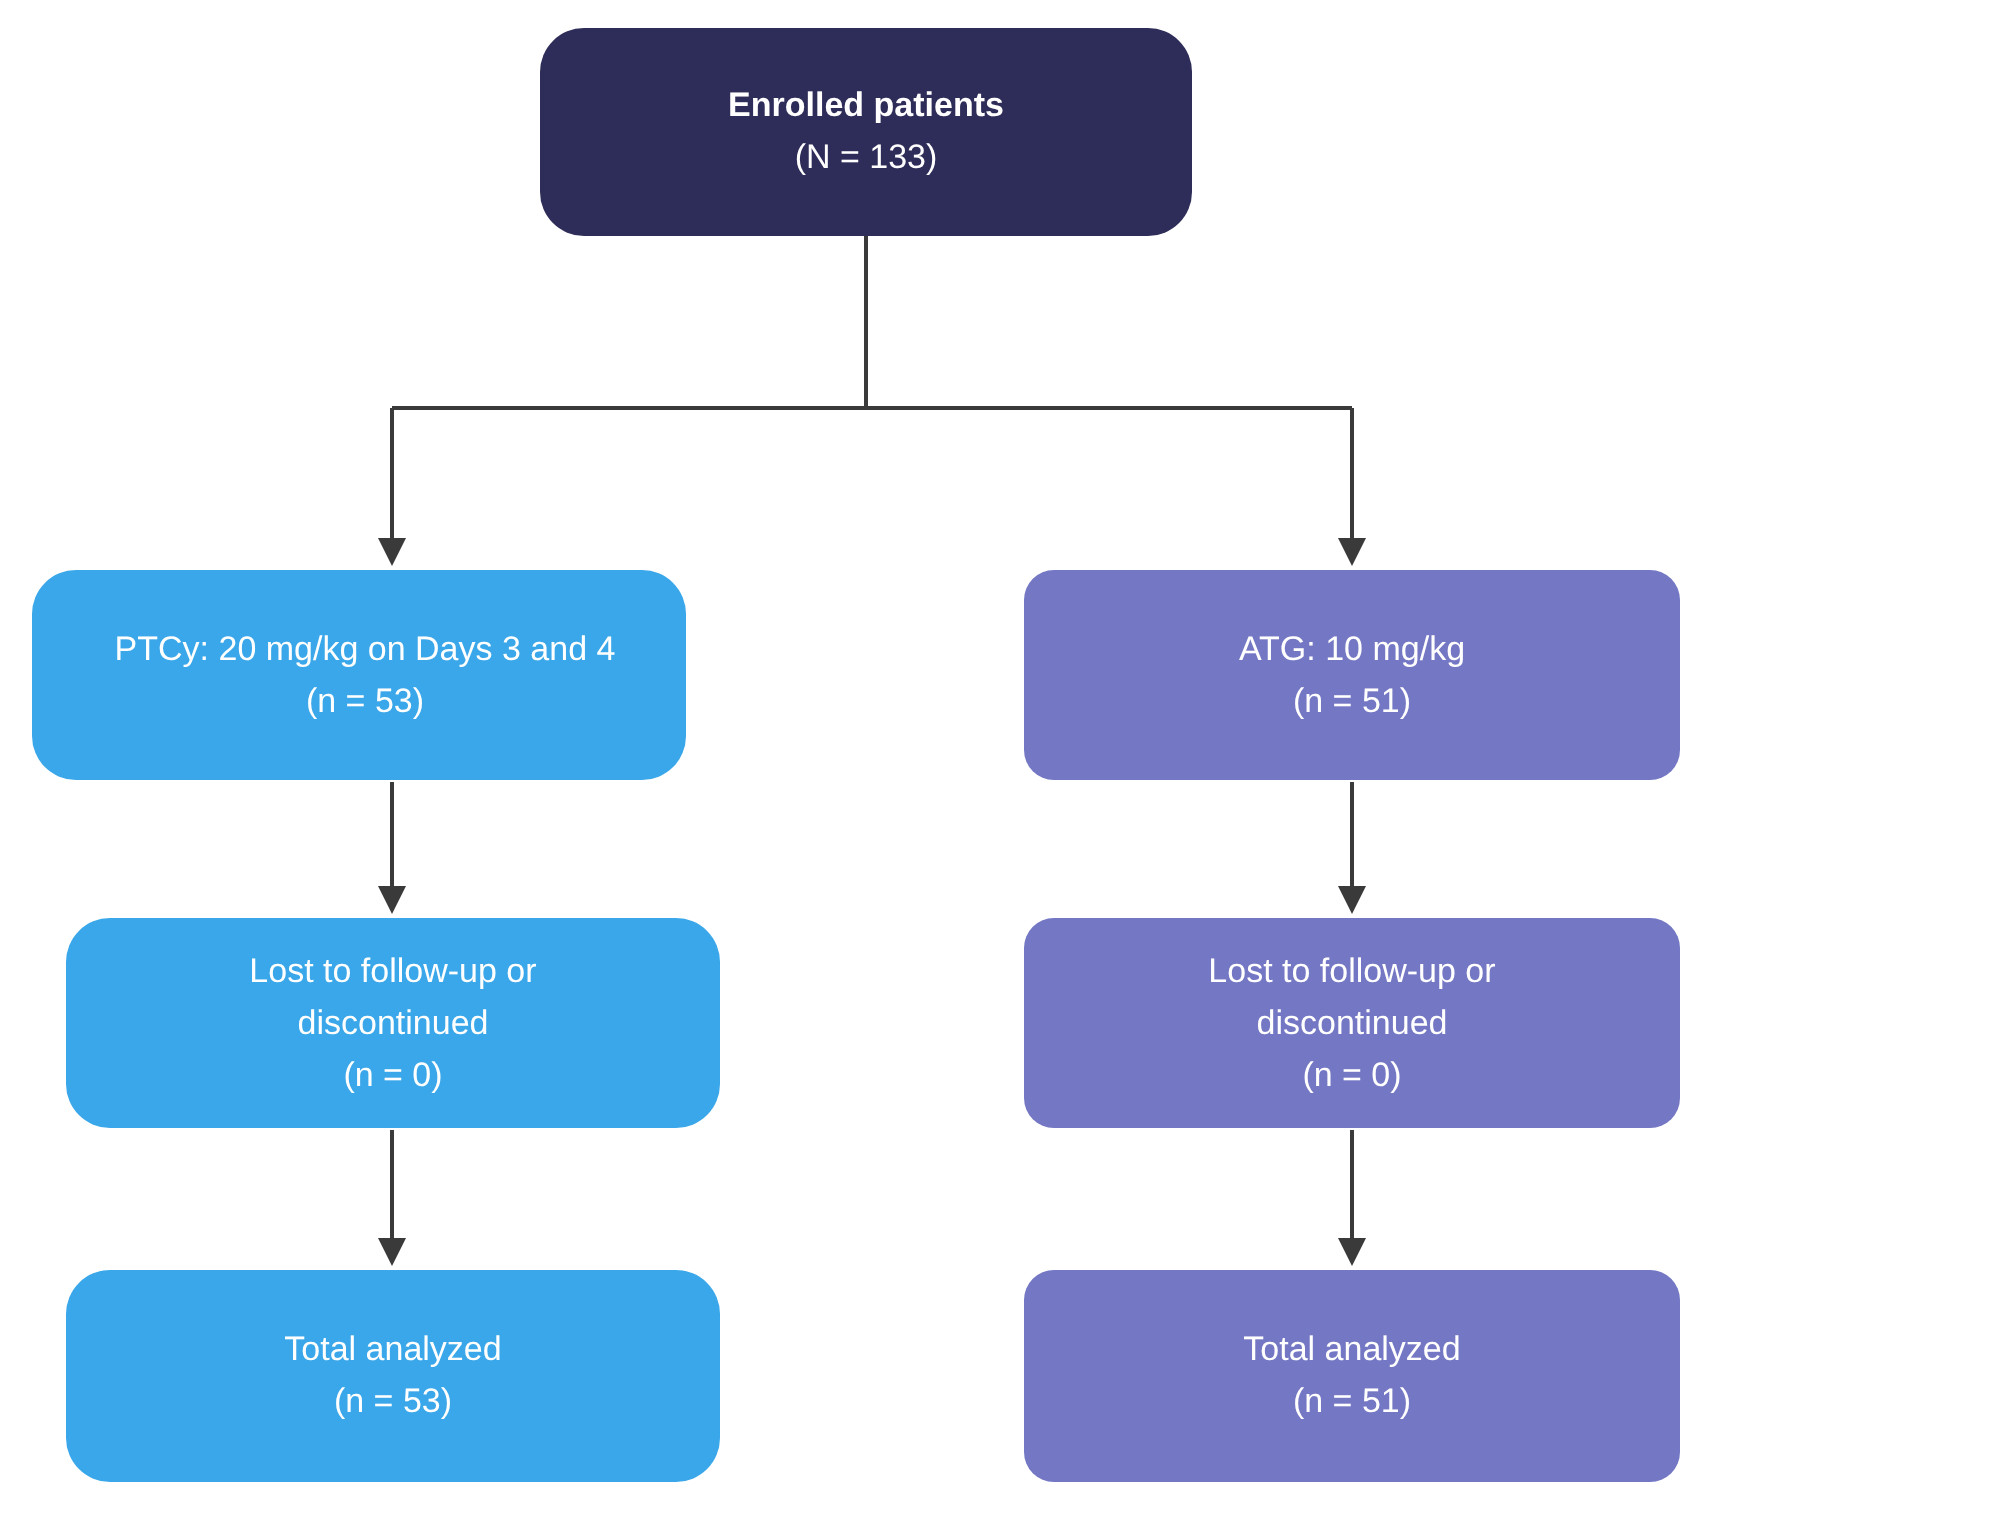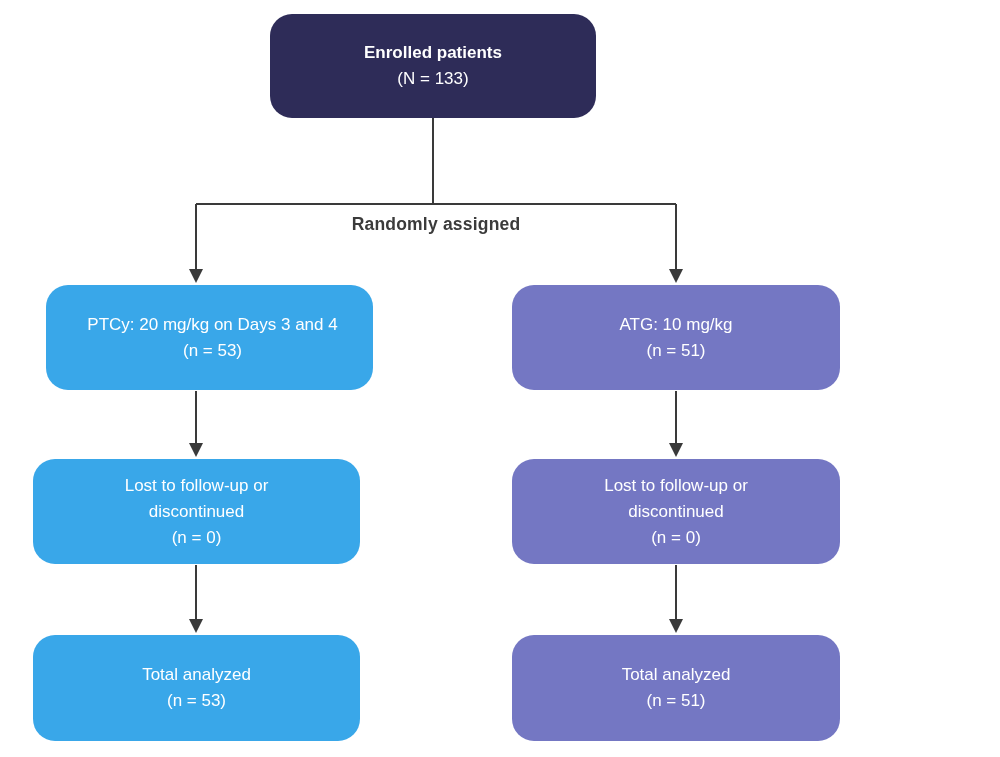--- a/index.html
+++ b/index.html
@@ -46,21 +46,21 @@
     justify-content: center;
     align-items: center;
     text-align: center;
     color: var(--box-text);
     font-size: 17px;
     line-height: 26px;
     padding: 8px 14px;
   }
   .node--navy   { background: var(--navy); }
   .node--blue   { background: var(--blue); }
-  .node--purple { background: var(--purple); }
+  .node--purple { background: var(--purple); border-radius: 15px; }
   .node .title {
     font-weight: bold;
     font-size: 17px;
     line-height: 26px;
   }
   .branch-label {
     position: absolute;
     left: 196px;
     top: 214px;
     width: 480px;
@@ -95,23 +95,22 @@
 
     <line x1="196" y1="565" x2="196" y2="631" marker-end="url(#arrow)"></line>
     <line x1="676" y1="565" x2="676" y2="631" marker-end="url(#arrow)"></line>
   </svg>
 
   <div class="node node--navy" style="left:270px; top:14px; width:326px; height:104px;">
     <div class="title">Enrolled patients</div>
     <div>(N = 133)</div>
   </div>
 
-  <div class="branch-label">Randomly assigned</div>
 
-  <div class="node node--blue" style="left:46px; top:285px; width:327px; height:105px;padding-left:20px;">
+  <div class="node node--blue" style="left:16px; top:285px; width:327px; height:105px;padding-left:20px;">
     <div>PTCy: 20 mg/kg on Days 3 and 4</div>
     <div>(n = 53)</div>
   </div>
 
   <div class="node node--purple" style="left:512px; top:285px; width:328px; height:105px;">
     <div>ATG: 10 mg/kg</div>
     <div>(n = 51)</div>
   </div>
 
   <div class="node node--blue" style="left:33px; top:459px; width:327px; height:105px;">

